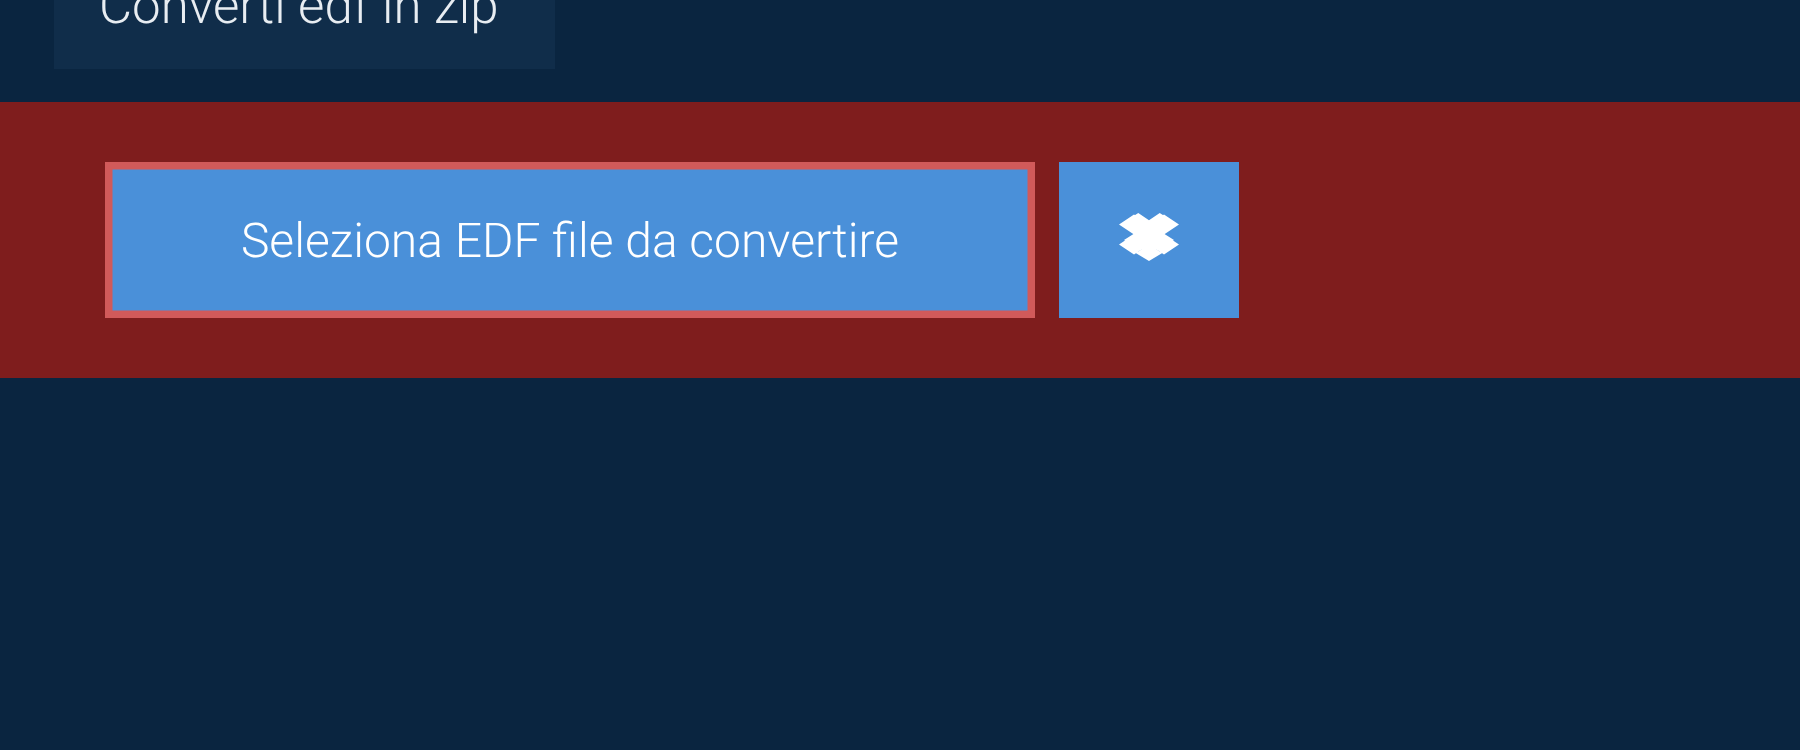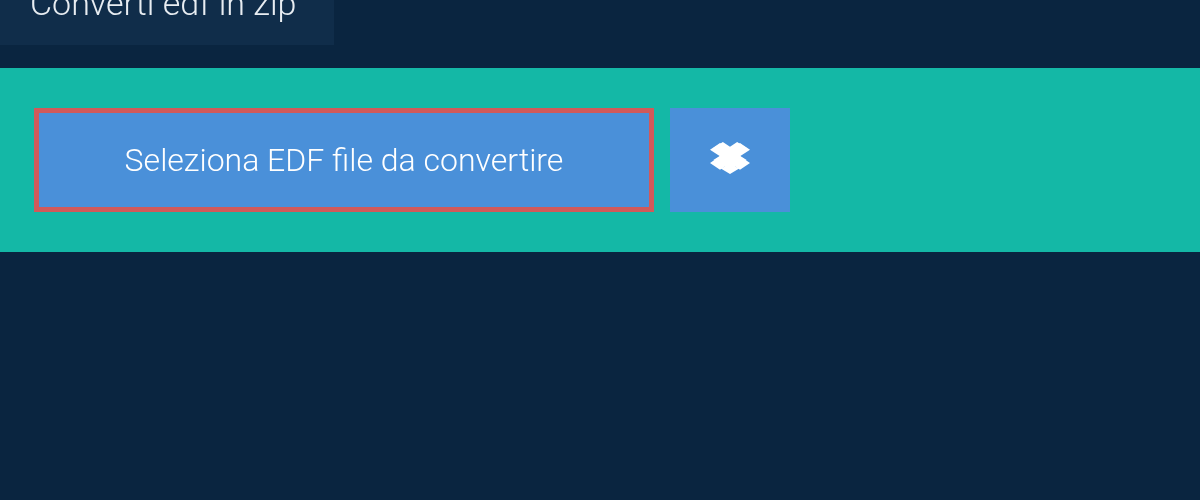--- a/index.html
+++ b/index.html
@@ -8,24 +8,25 @@
       box-sizing: border-box;
     }
     body {
       width: 1200px;
       height: 500px;
       background: #0a2540;
       font-family: -apple-system, BlinkMacSystemFont, "Segoe UI", Roboto, Helvetica, Arial, sans-serif;
       overflow: hidden;
     }
     .panel {
-      background: #14b8a6;
+      background: #7f1d1d;
       margin-top: 68px;
       width: 100%;
       padding-bottom: 40px;
+      padding-left: 36px;
     }
     .tab {
       display: inline-block;
       background: #102d4a;
       color: #e8edf2;
       font-size: 34px;
       font-weight: 300;
       padding: 22px 38px 22px 30px;
       margin-top: -68px;
       position: relative;

